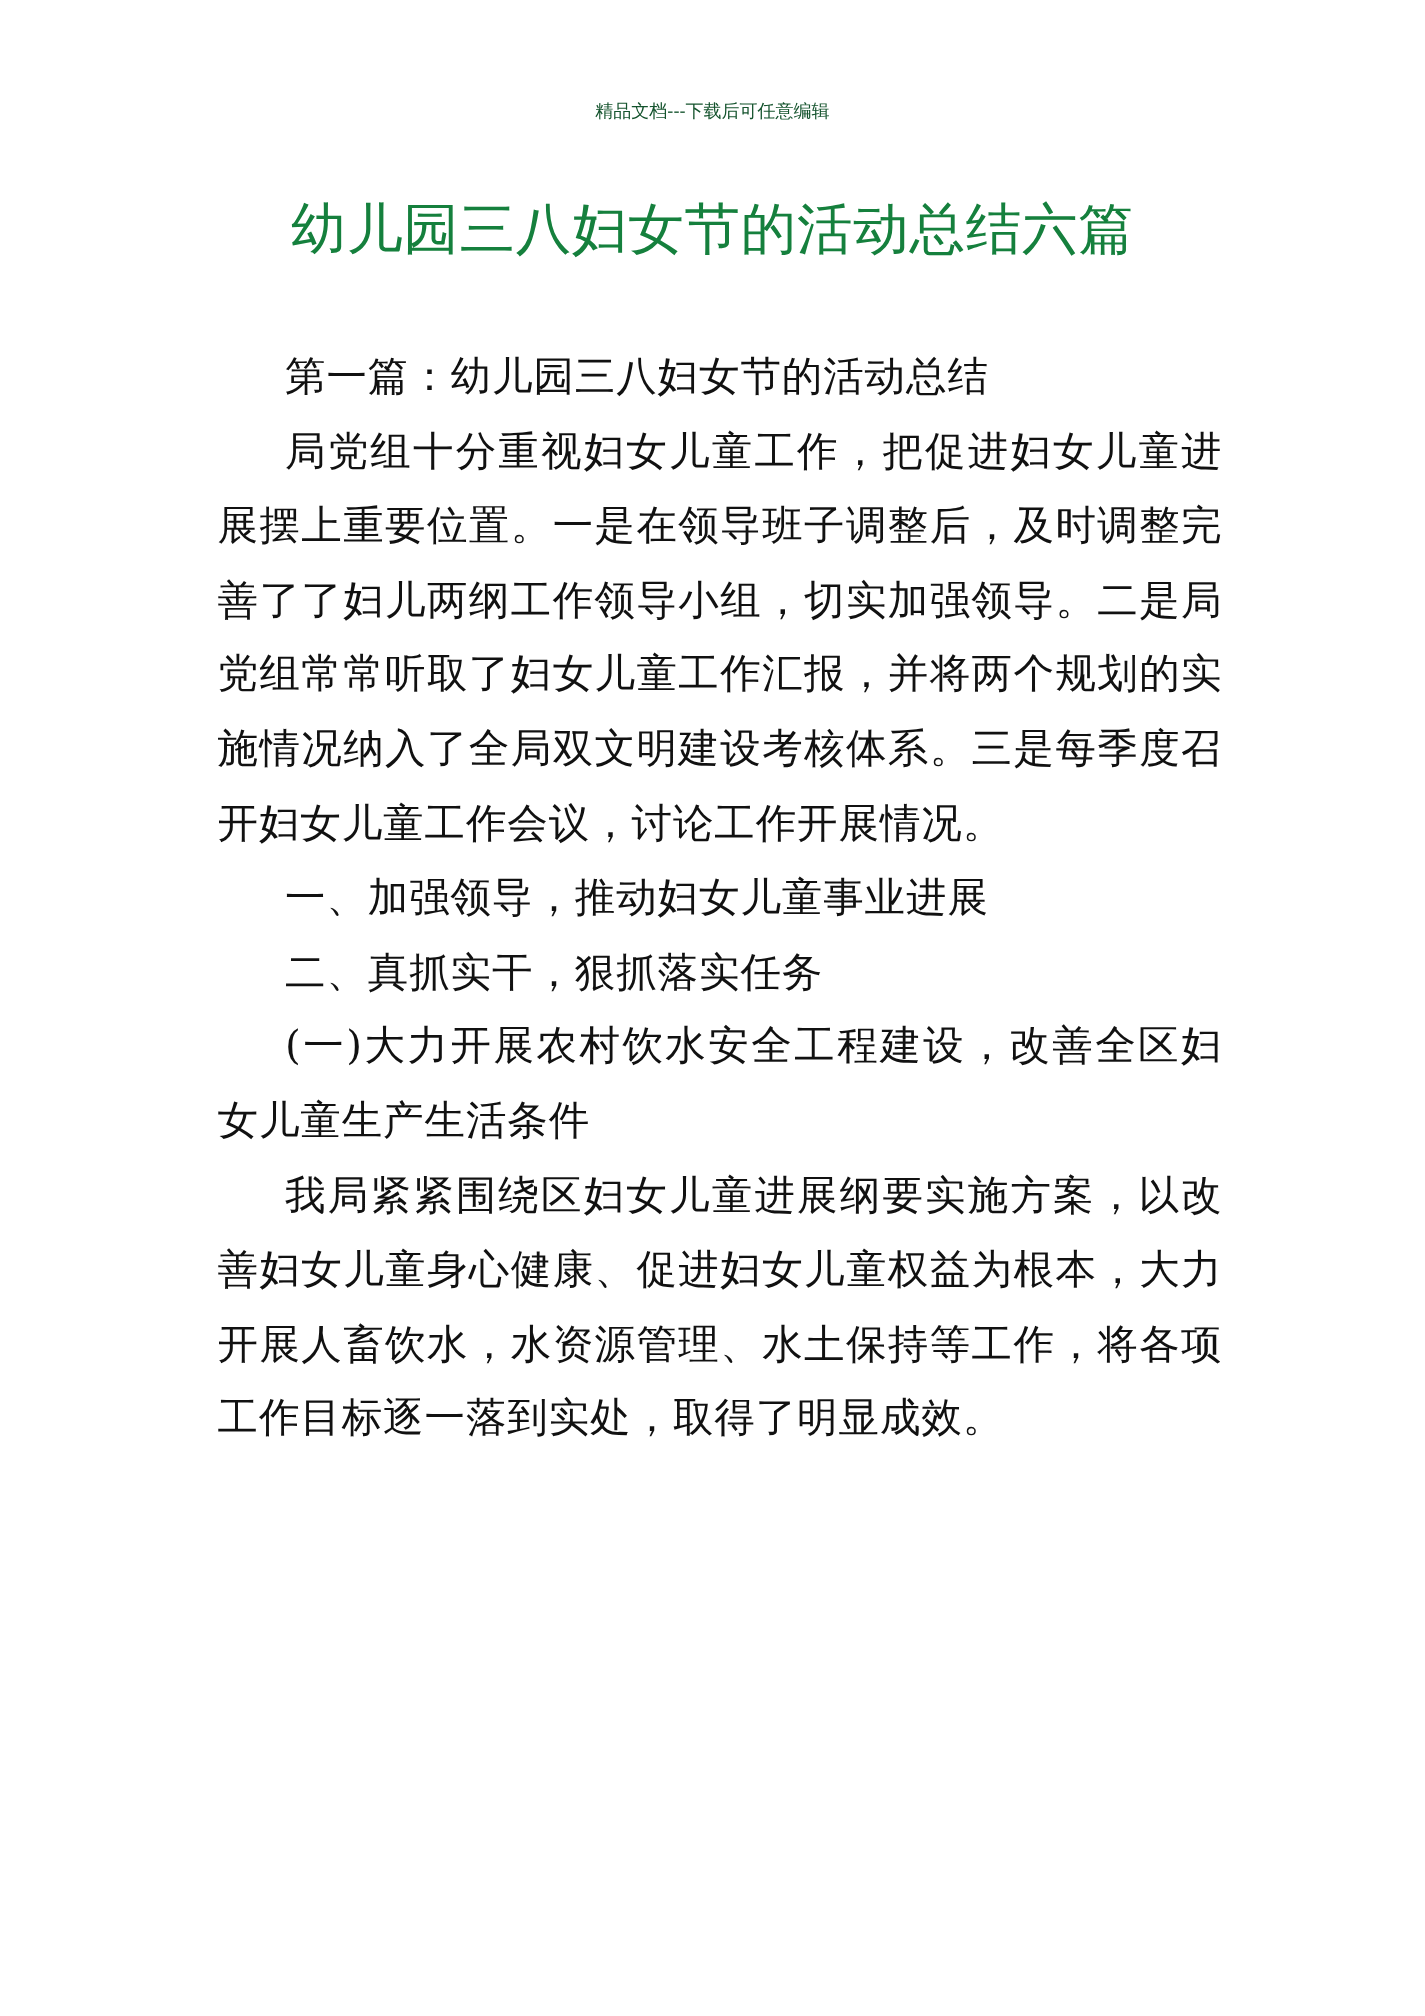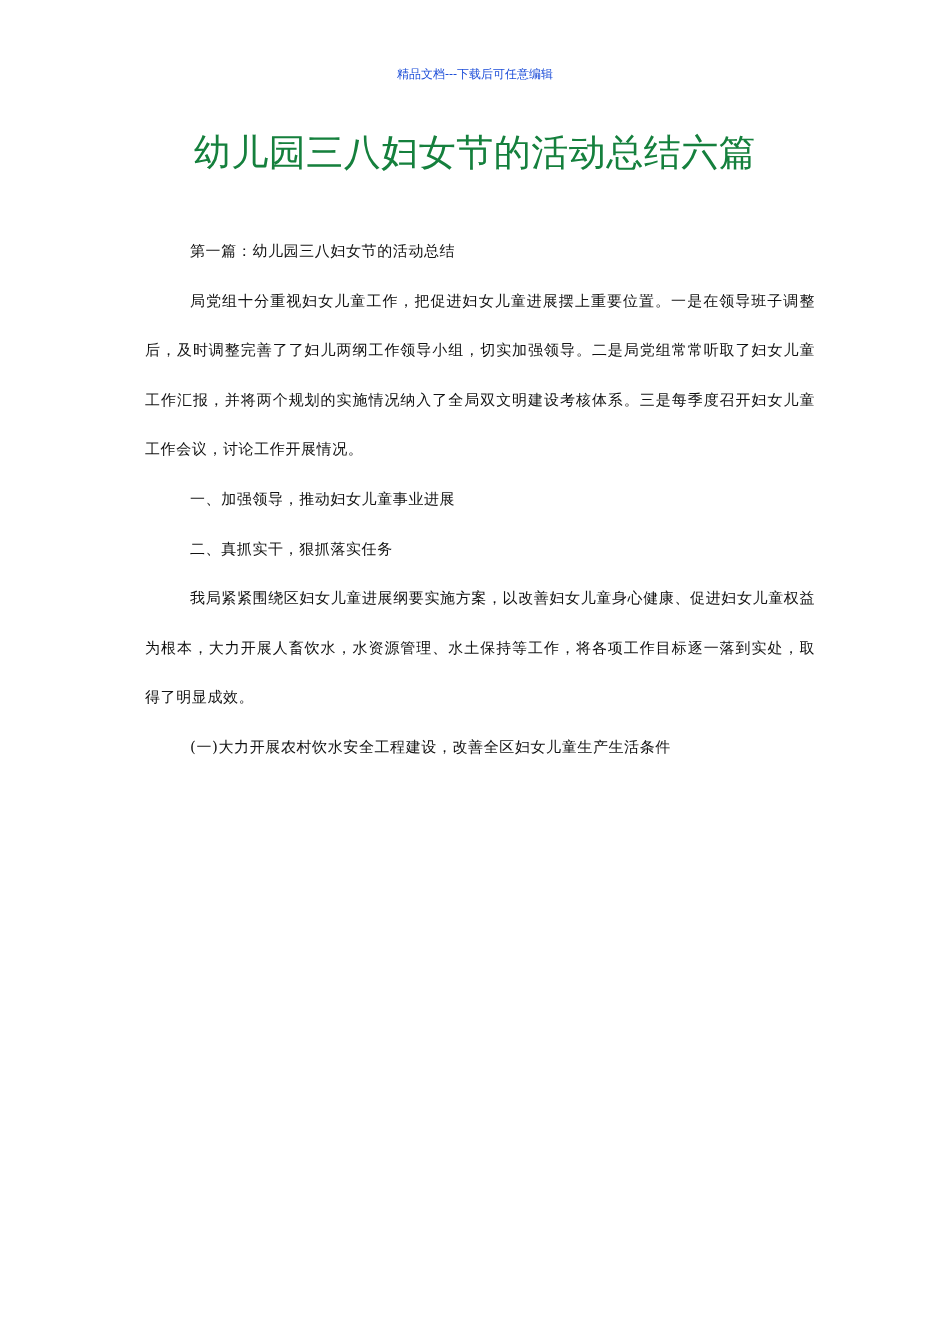--- a/index.html
+++ b/index.html
@@ -15,21 +15,21 @@
       font-family: "DejaVu Serif", "Liberation Serif", serif;
       color: #111111;
     }
     .header-note {
       position: absolute;
       top: 66px;
       left: 0;
       width: 950px;
       text-align: center;
       font-size: 12px;
-      color: #1d4ed8;
+      color: #14532d;
       letter-spacing: 0px;
     }
     .doc-title {
       position: absolute;
       top: 128px;
       left: 0;
       width: 950px;
       text-align: center;
       font-family: "DejaVu Sans", "Liberation Sans", sans-serif;
       font-size: 37px;
@@ -39,21 +39,21 @@
       letter-spacing: 0.5px;
     }
     .body-text {
       position: absolute;
       top: 227px;
       left: 145px;
       width: 670px;
     }
     .para {
       margin: 0;
-      font-size: 15px;
+      font-size: 27px;
       line-height: 49.6px;
       text-align: justify;
       text-align-last: left;
       word-break: break-all;
       letter-spacing: 0.6px;
     }
     .indent {
       text-indent: 45px;
     }
   </style>
@@ -62,15 +62,15 @@
 
 <div class="header-note">精品文档---下载后可任意编辑</div>
 
 <h1 class="doc-title">幼儿园三八妇女节的活动总结六篇</h1>
 
 <div class="body-text">
   <p class="para indent">第一篇：幼儿园三八妇女节的活动总结</p>
   <p class="para indent">局党组十分重视妇女儿童工作，把促进妇女儿童进展摆上重要位置。一是在领导班子调整后，及时调整完善了了妇儿两纲工作领导小组，切实加强领导。二是局党组常常听取了妇女儿童工作汇报，并将两个规划的实施情况纳入了全局双文明建设考核体系。三是每季度召开妇女儿童工作会议，讨论工作开展情况。</p>
   <p class="para indent">一、加强领导，推动妇女儿童事业进展</p>
   <p class="para indent">二、真抓实干，狠抓落实任务</p>
+  <p class="para indent">(一)大力开展农村饮水安全工程建设，改善全区妇女儿童生产生活条件</p>
   <p class="para indent">我局紧紧围绕区妇女儿童进展纲要实施方案，以改善妇女儿童身心健康、促进妇女儿童权益为根本，大力开展人畜饮水，水资源管理、水土保持等工作，将各项工作目标逐一落到实处，取得了明显成效。</p>
-  <p class="para indent">(一)大力开展农村饮水安全工程建设，改善全区妇女儿童生产生活条件</p>
 </div>
 
 </body></html>

